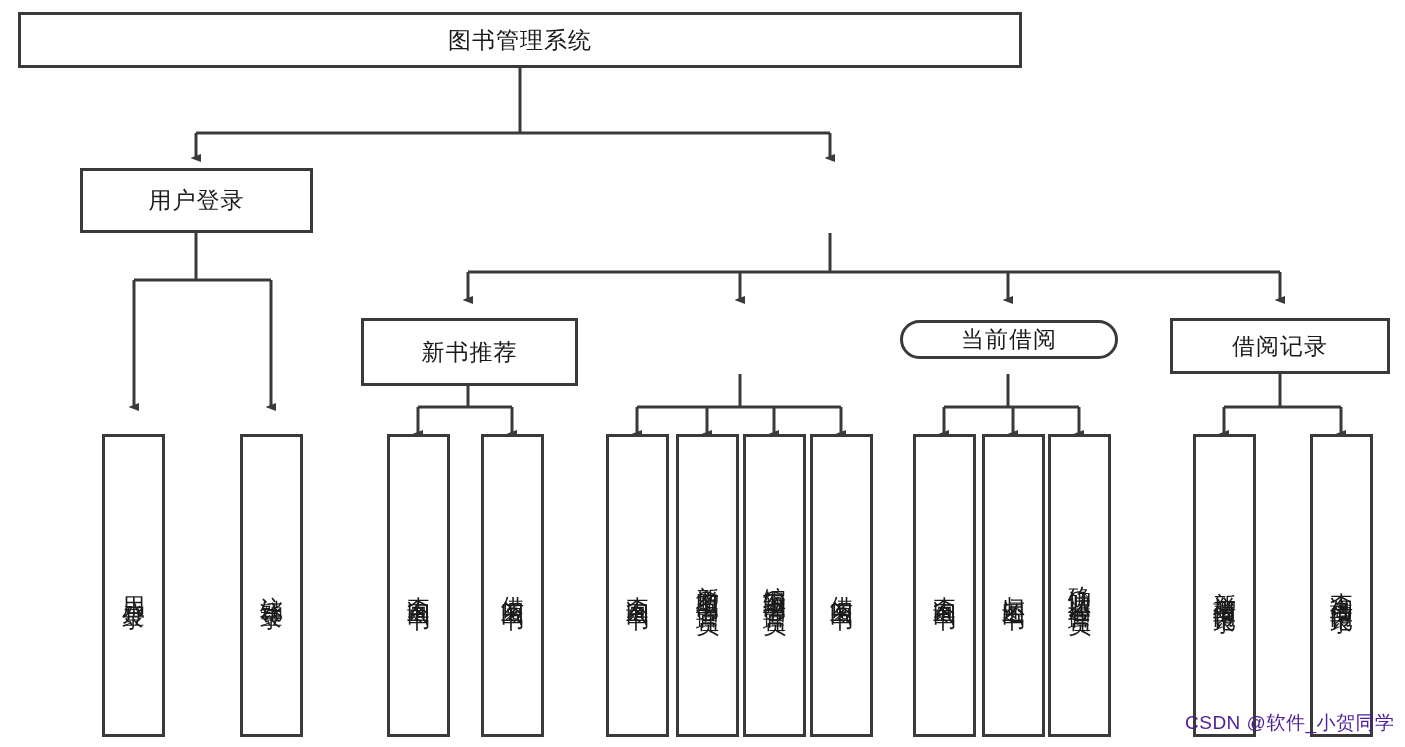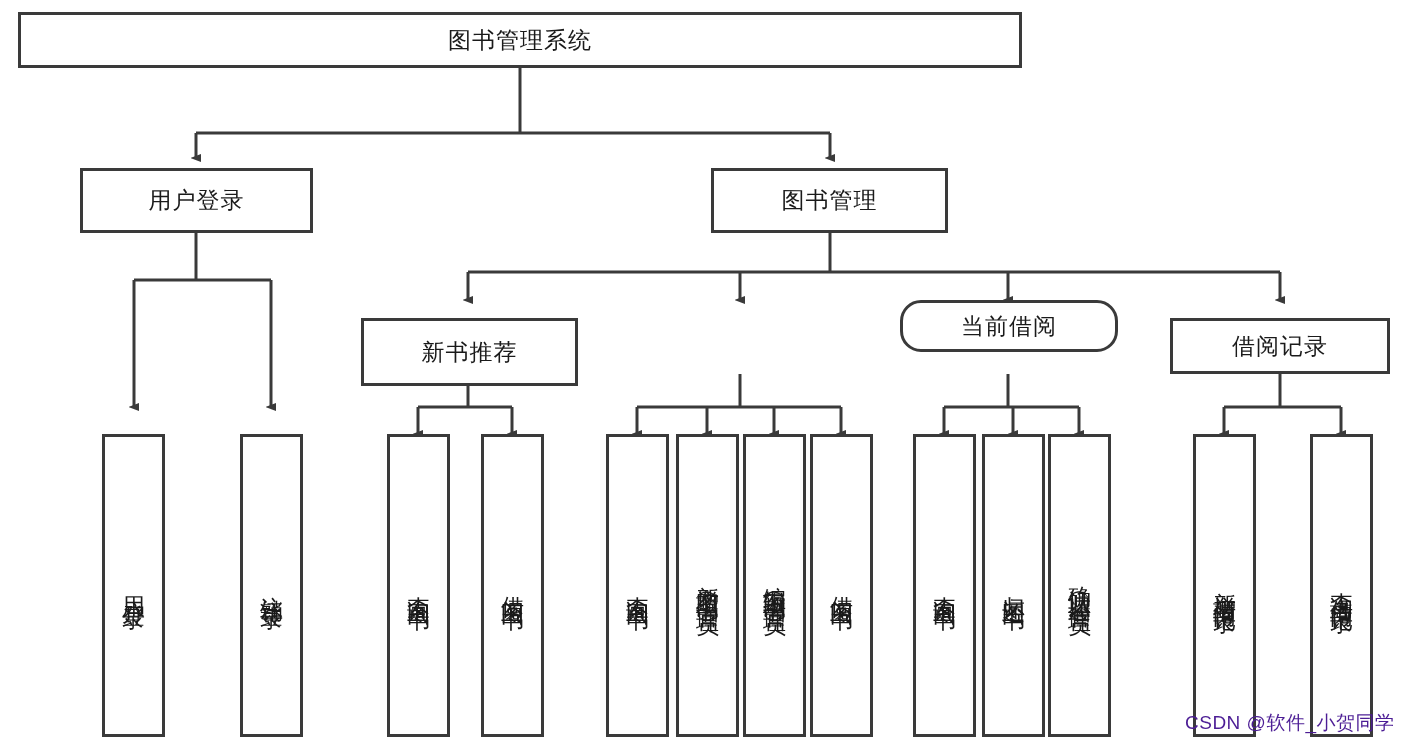--- a/index.html
+++ b/index.html
@@ -116,28 +116,25 @@
     </g>
   </svg>
 
   <div class="node horiz" style="left:18px; top:12px; width:1004px; height:56px;">
     <span>图书管理系统</span>
   </div>
 
   <div class="node horiz" style="left:80px; top:168px; width:233px; height:65px;">
     <span>用户登录</span>
   </div>
-  <div class="node horiz" style="left:711px; top:168px; width:237px; height:65px;">
-    <span>图书管理</span>
-  </div>
 
   <div class="node horiz" style="left:361px; top:318px; width:217px; height:68px;">
     <span>新书推荐</span>
   </div>
-  <div class="node horiz" style="left:900px; top:300px; width:218px; height:52px;border-radius:21px;">
+  <div class="node horiz" style="left:900px; top:320px; width:218px; height:39px;border-radius:21px;">
     <span>当前借阅</span>
   </div>
   <div class="node horiz" style="left:1170px; top:318px; width:220px; height:56px;">
     <span>借阅记录</span>
   </div>
 
   <div class="node vert" style="left:102px; top:434px; width:63px; height:303px;">
     <span class="vtext">用户登录</span>
   </div>
   <div class="node vert" style="left:240px; top:434px; width:63px; height:303px;">

